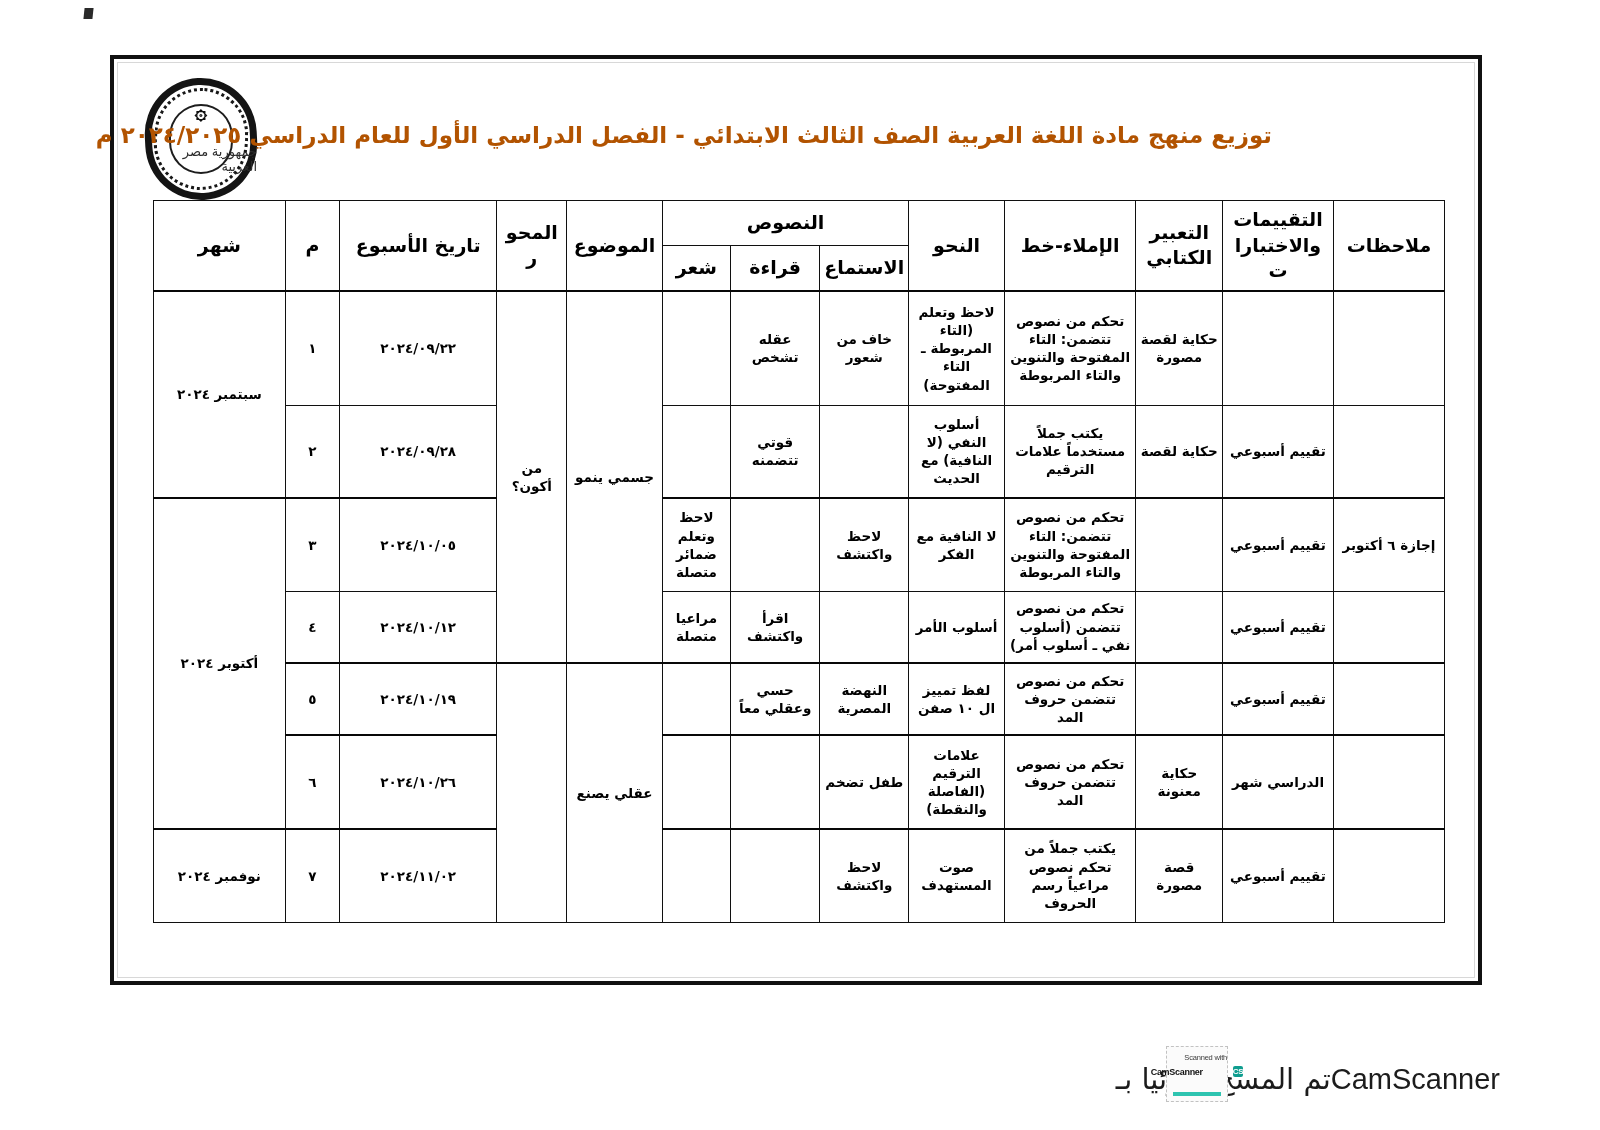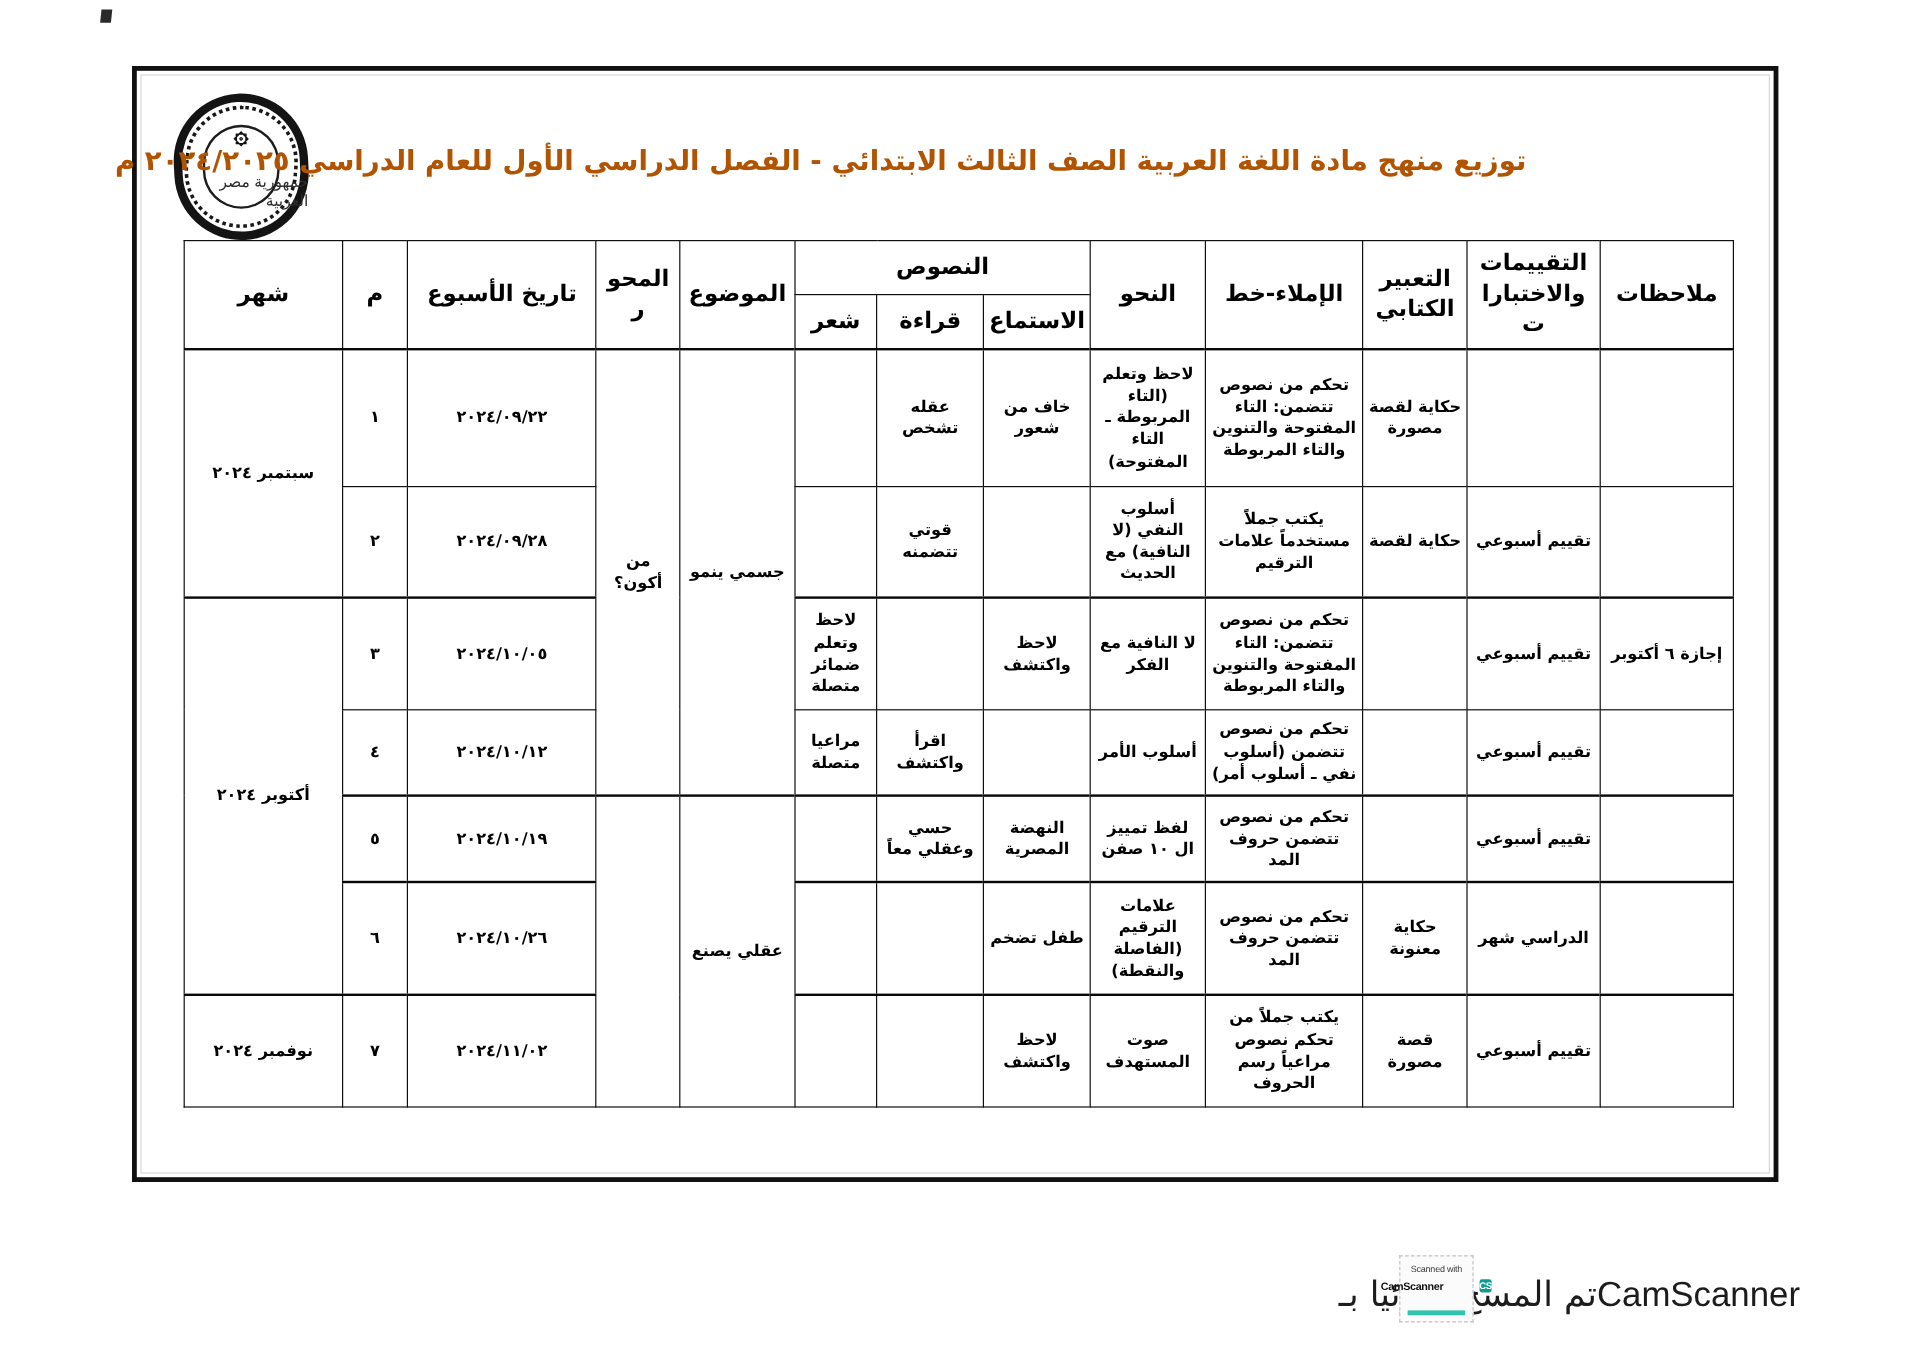--- a/index.html
+++ b/index.html
@@ -169,21 +169,20 @@
   }
   .cs-text .lat{font-family:"Liberation Sans",sans-serif;}
   .cs-badge{
     position:absolute;
     right:372px;bottom:20px;
     width:62px;height:56px;
     border:1px dashed #c2c2c2;
     background:#fbfbfb;
     box-sizing:border-box;
     padding-top:6px;
-    text-align:center;
   }
   .cs-badge .line1{
     font-size:7.5px;color:#3a3a3a;
     font-family:"Liberation Sans",sans-serif;
     letter-spacing:-0.2px;
   }
   .cs-badge .line2{
     margin-top:4px;
     font-size:9px;font-weight:bold;color:#111;
     font-family:"Liberation Sans",sans-serif;

